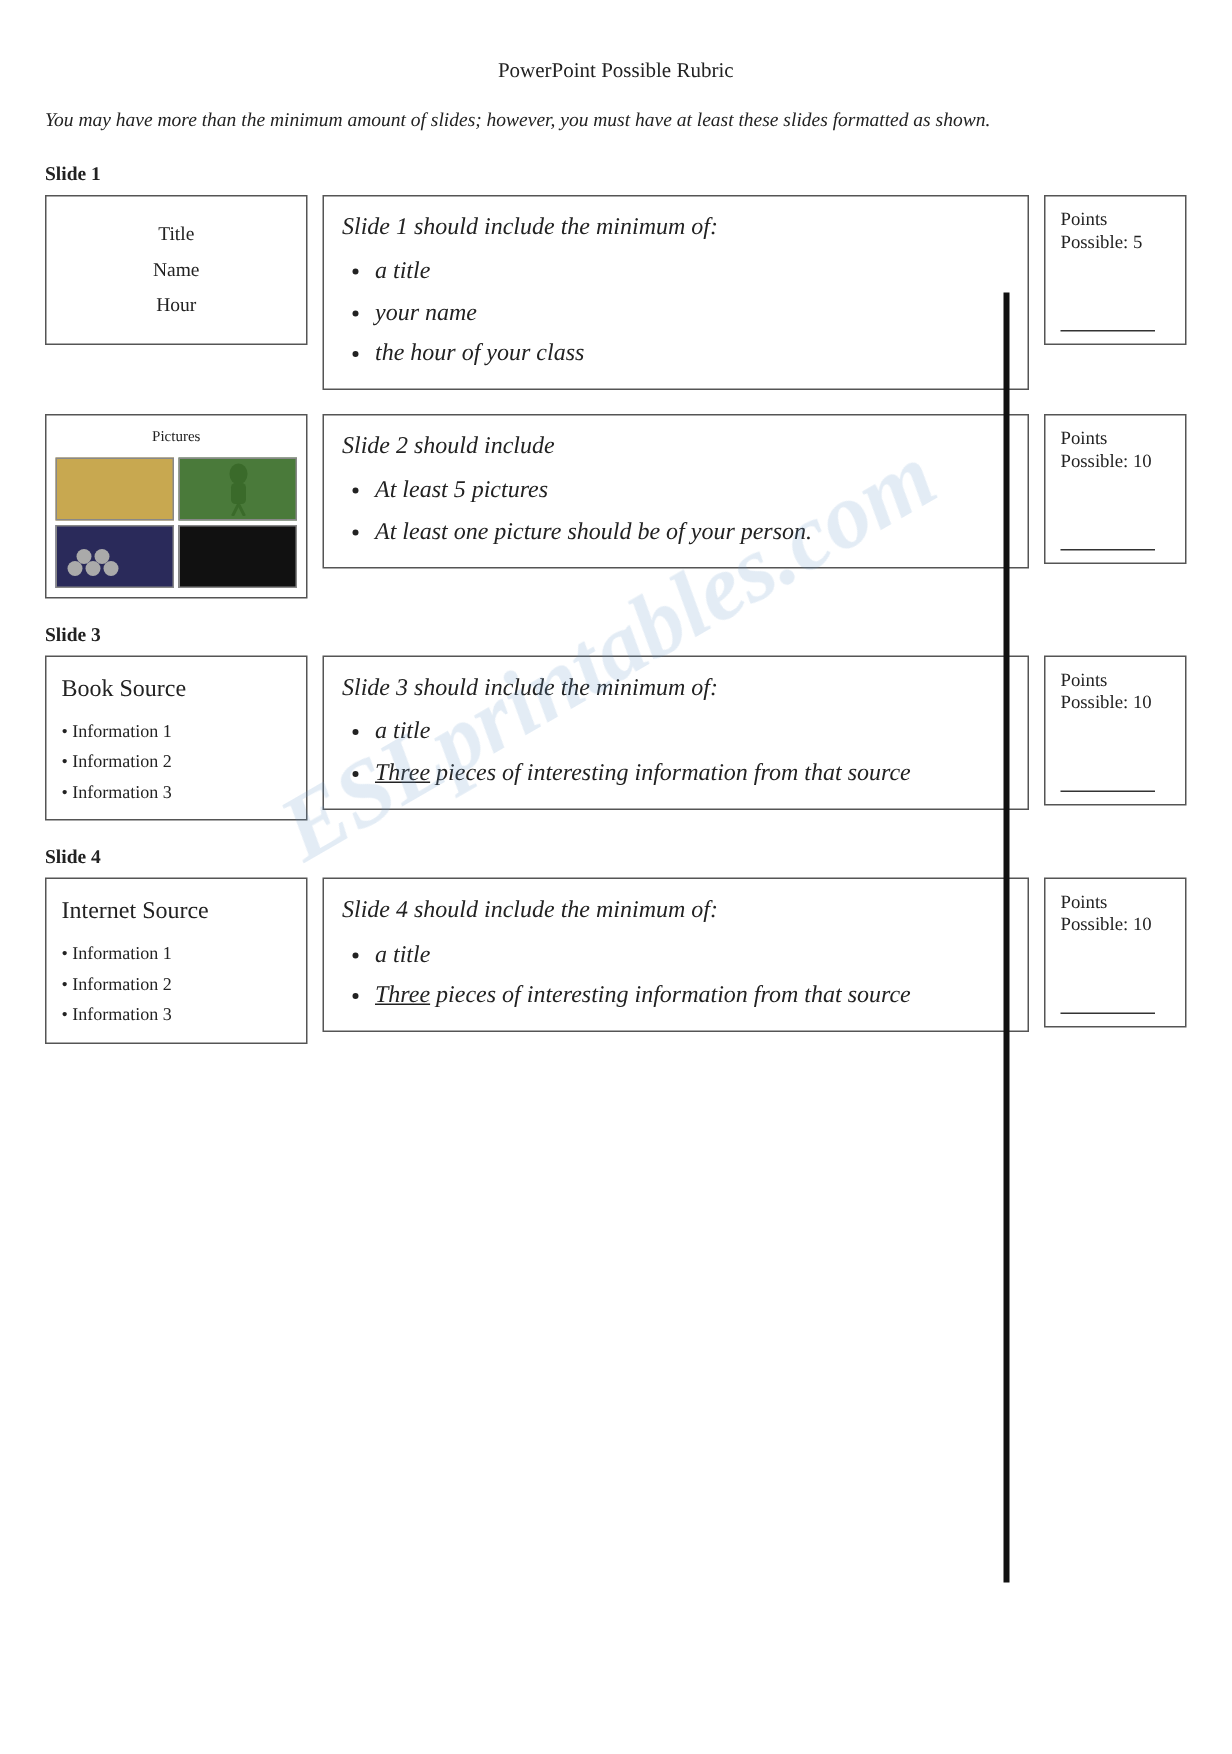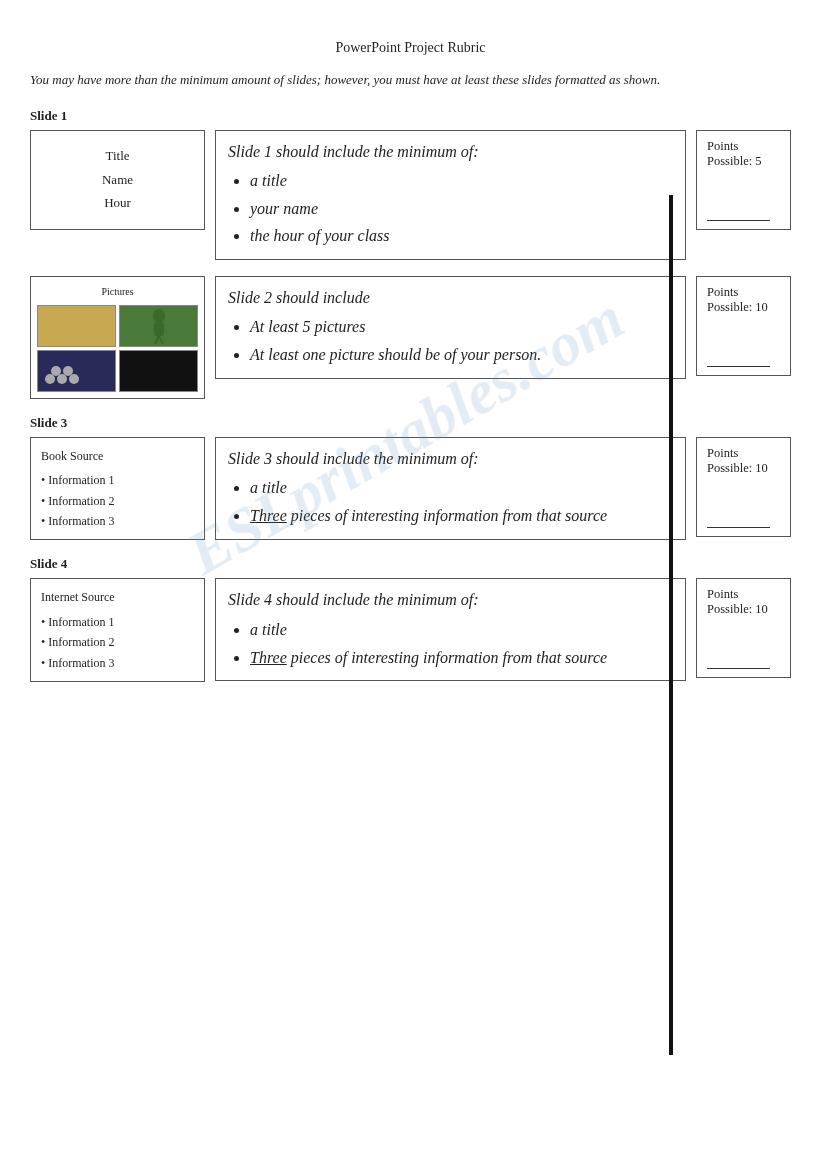--- a/index.html
+++ b/index.html
@@ -95,21 +95,21 @@
     }
     .book-preview {
       text-align: left;
       padding: 8px 10px;
       font-size: 12px;
       line-height: 1.7;
       align-items: flex-start;
       justify-content: flex-start;
     }
     .book-preview .source-title {
-      font-size: 12px;
+      font-size: 16px;
       margin-bottom: 4px;
       text-align: right;
       display: block;
     }
     .underline { text-decoration: underline; }
     .watermark {
       position: fixed;
       top: 400px;
       left: 160px;
       font-size: 62px;
@@ -124,21 +124,21 @@
     .layout-wrapper {
       position: relative;
     }
   </style>
 </head>
 <body>
 
 <div class="layout-wrapper">
   <div class="watermark">ESLprintables.com</div>
 
-  <div class="page-title">PowerPoint Project Rubric</div>
+  <div class="page-title">PowerPoint Possible Rubric</div>
   <div class="intro-text">You may have more than the minimum amount of slides; however, you must have at least these slides formatted as shown.</div>
 
   <div class="slide-section">
     <div class="slide-label">Slide 1</div>
     <div class="slide-row">
       <div class="slide-preview">
         <span>Title<br>Name<br>Hour</span>
       </div>
       <div class="slide-requirements">
         <span>Slide 1 should include the minimum of:</span>

